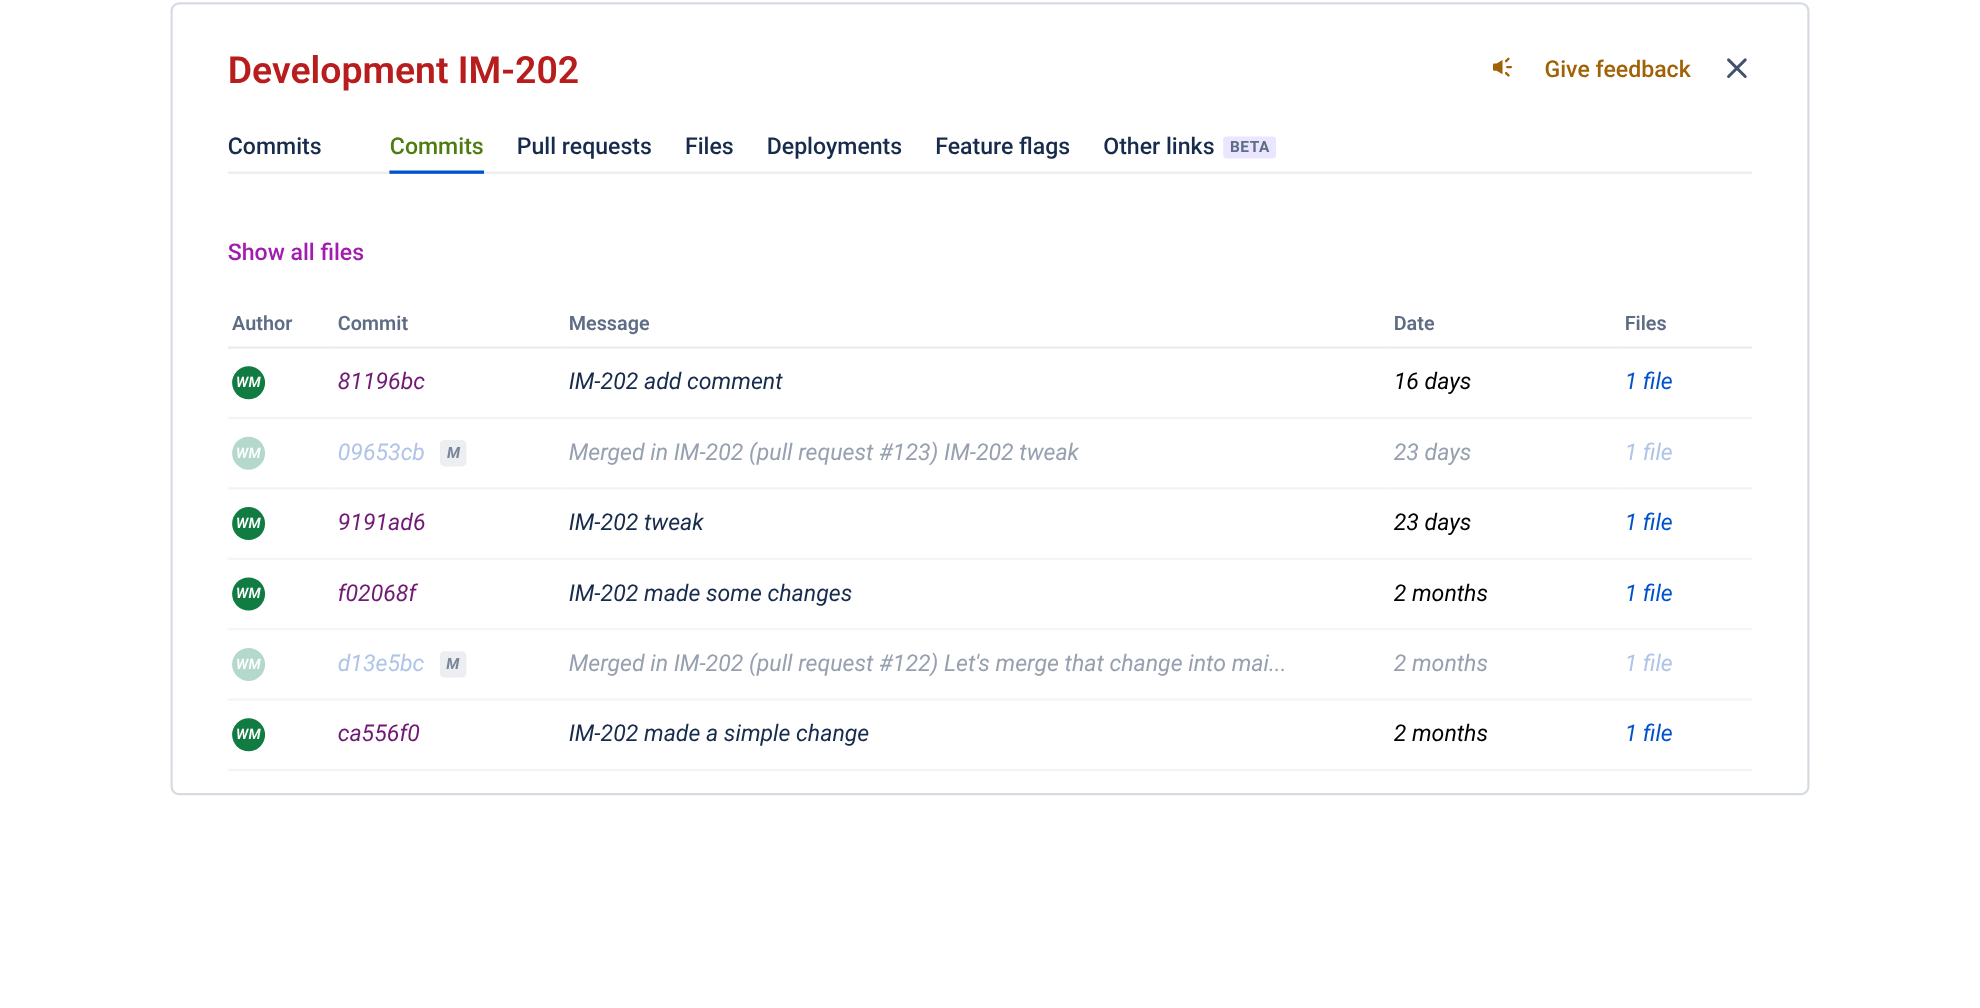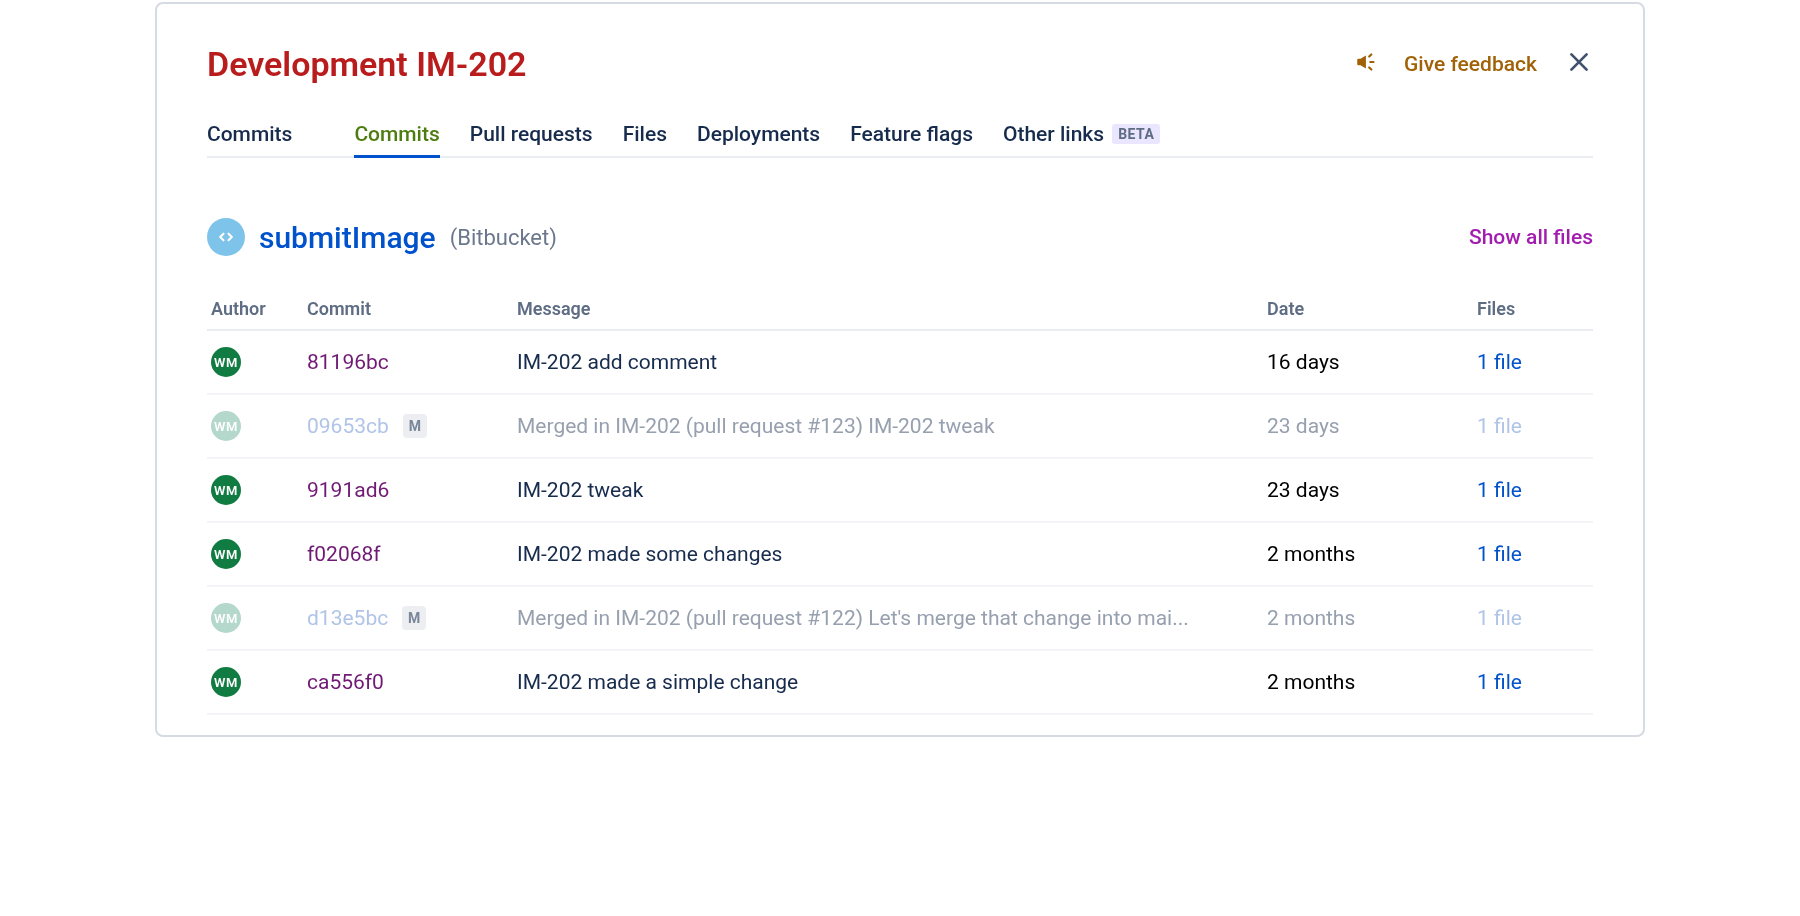--- a/index.html
+++ b/index.html
@@ -137,20 +137,21 @@
     font-weight: 600;
     color: #5E6C84;
     padding: 8px 4px 10px 4px;
     border-bottom: 2px solid #e9ecf1;
   }
   table.commits td {
     padding: 16px 4px;
     border-bottom: 2px solid #f2f4f7;
     font-size: 21px;
     vertical-align: middle;
+    font-style: italic;
   }
   .col-author  { width: 96px; }
   .col-commit  { width: 210px; }
   .col-message { width: auto; }
   .col-date    { width: 210px; }
   .col-files   { width: 120px; }
 
   .avatar {
     width: 30px; height: 30px;
     border-radius: 50%;
@@ -238,30 +239,20 @@
       <div class="tab">
         <span>Feature flags</span>
       </div>
       <div class="tab">
         <span>Other links</span>
         <span class="beta-badge">BETA</span>
       </div>
     </div>
 
   <div class="repo-row">
-    <div class="repo-left">
-      <div class="repo-icon">
-        <svg viewBox="0 0 24 24" width="20" height="20" fill="none" stroke="#fff" stroke-width="2.5" stroke-linecap="round" stroke-linejoin="round">
-          <polyline points="9 8 5 12 9 16"></polyline>
-            <polyline points="15 8 19 12 15 16"></polyline>
-        </svg>
-      </div>
-      <span class="repo-name">submitImage</span>
-      <span class="repo-source">(Bitbucket)</span>
-    </div>
     <span class="show-all">Show all files</span>
   </div>
 
   <table class="commits">
     <thead>
       <tr>
         <th class="col-author">Author</th>
         <th class="col-commit">Commit</th>
         <th class="col-message">Message</th>
         <th class="col-date">Date</th>

